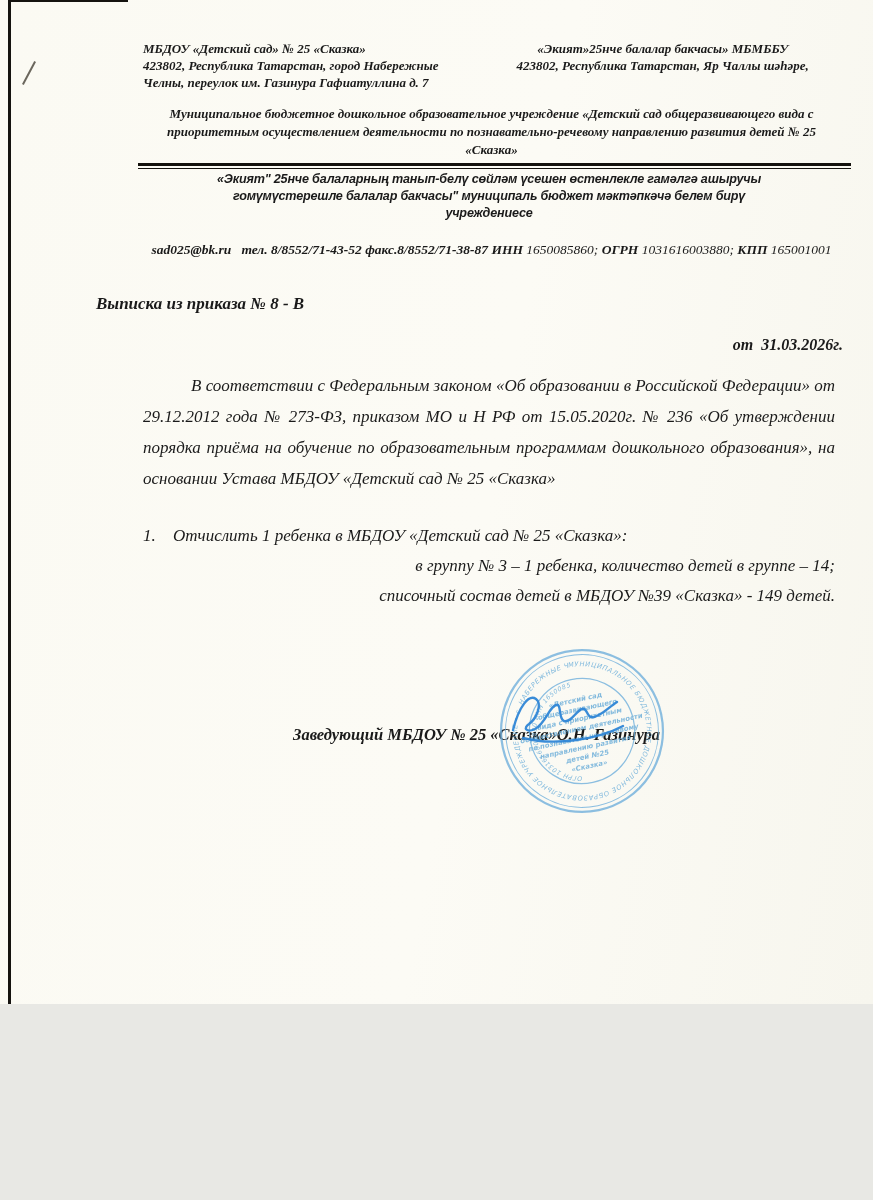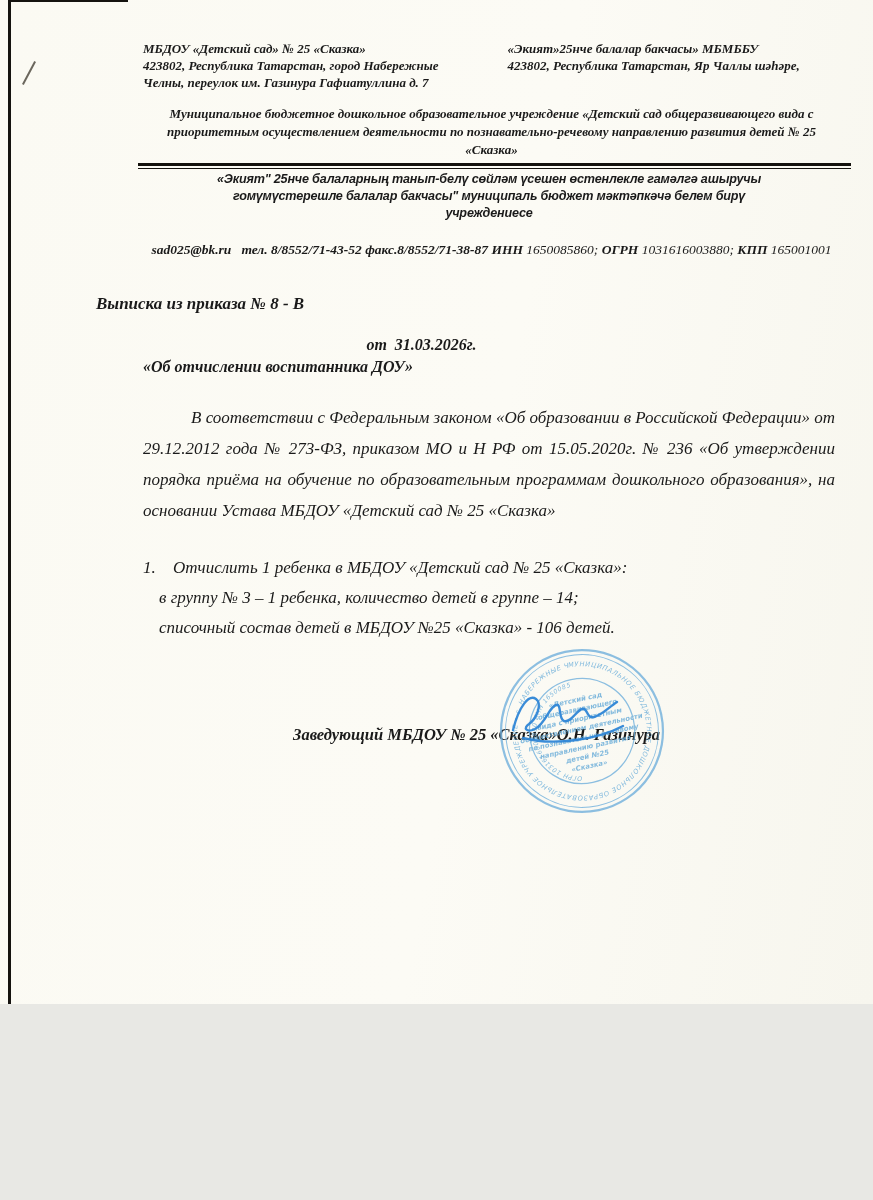--- a/index.html
+++ b/index.html
@@ -17,43 +17,43 @@
   
   .edge-left{position:absolute;left:8px;top:0;width:3px;height:1200px;background:#15130f;}
   .edge-top{position:absolute;left:8px;top:0;width:120px;height:2px;background:#15130f;}
   .tick{position:absolute;left:28px;top:60px;width:2px;height:26px;background:#6b675d;transform:rotate(28deg);}
   .tick2{position:absolute;left:16px;top:1178px;width:10px;height:2px;background:#8a867c;transform:rotate(-18deg);}
 
   
   .header{display:flex;justify-content:space-between;padding:40px 55px 0 143px;}
   .header .col{font-weight:bold;font-size:13px;line-height:1.32;}
   .header .col.left{width:47%;text-align:left;}
-  .header .col.right{width:46%;text-align:left;}
+  .header .col.right{width:46%;text-align:center;}
 
   .org-ru{margin:14px 30px 0 140px;text-align:center;font-weight:bold;font-size:13px;line-height:1.35;}
   .rule{margin:5px 22px 0 138px;border-top:3px solid #14120e;height:2px;border-bottom:1px solid #14120e;}
   .org-tat{margin:2px 95px 0 200px;text-align:center;font-weight:bold;font-size:13px;line-height:1.3;
            font-family:"Liberation Sans", sans-serif;letter-spacing:-0.2px;transform:scaleX(.97);}
   .contacts{margin:20px 30px 0 140px;text-align:center;font-size:13.5px;white-space:pre;}
   .contacts .b{font-weight:bold;}
 
   
   .title{margin-top:36px;padding:0 30px 0 96px;text-align:left;font-weight:bold;font-size:17px;white-space:pre;}
-  .date{margin-top:22px;padding-right:30px;text-align:center;font-weight:bold;font-size:16px;white-space:pre;}
+  .date{margin-top:22px;padding-right:30px;text-align:right;font-weight:bold;font-size:16px;white-space:pre;}
   .subject{margin-top:4px;padding-left:143px;font-weight:bold;font-size:16px;}
 
   .paragraph{
-    margin:26px 38px 0 143px;
+    margin:16px 38px 0 143px;
     font-size:17px;line-height:31px;
     text-align:justify;text-indent:48px;
   }
   .list{margin:27px 38px 0 143px;font-size:17px;line-height:30px;}
   .list .li1{display:flex;}
   .list .num{width:30px;flex:0 0 30px;}
-  .list .cont{margin-left:16px;}
+  .list .cont{margin-left:16px;text-align:right;}
 
   .footer{
     position:absolute;left:0;right:0;top:725px;
     display:flex;justify-content:center;align-items:flex-start;
     padding:0 63px 0 143px;
     font-weight:bold;font-size:16.5px;
   }
 
   
   .stamp{position:absolute;left:496px;top:645px;width:172px;height:172px;opacity:.82;}
@@ -88,31 +88,30 @@
   </div>
 
   <div class="org-ru">Муниципальное бюджетное дошкольное образовательное учреждение «Детский сад общеразвивающего вида с приоритетным осуществлением деятельности по познавательно-речевому направлению развития детей № 25 «Сказка»</div>
   <div class="rule"></div>
   <div class="org-tat">«Экият" 25нче балаларның танып-белү сөйләм үсешен өстенлекле гамәлгә ашыручы гомүмүстерешле балалар бакчасы" муниципаль бюджет мәктәпкәчә белем бирү учреждениесе</div>
 
   <div class="contacts"><span class="b">sad025@bk.ru   тел. 8/8552/71-43-52 факс.8/8552/71-38-87</span> <span class="b">ИНН</span> <span>1650085860;</span> <span class="b">ОГРН</span> <span>1031616003880;</span> <span class="b">КПП</span> <span>165001001</span></div>
 
   <div class="title">Выписка из приказа № 8 - В</div>
   <div class="date">от  31.03.2026г.</div>
-  <div class="subject">«Об отчислении воспитанника ДОУ»</div>
 
   <div class="paragraph">В соответствии с Федеральным законом «Об образовании в Российской Федерации» от 29.12.2012 года № 273-ФЗ, приказом МО и Н РФ от 15.05.2020г.  № 236 «Об утверждении порядка приёма на обучение по образовательным программам дошкольного образования», на основании Устава МБДОУ «Детский сад № 25 «Сказка»</div>
 
   <div class="list">
     <div class="li1">
       <span class="num">1.</span>
       <span>Отчислить 1 ребенка в МБДОУ «Детский сад № 25 «Сказка»:</span>
     </div>
     <div class="cont">в группу № 3 – 1 ребенка, количество детей в группе – 14;</div>
-    <div class="cont">списочный состав детей в МБДОУ №25 «Сказка» - 106 детей.</div>
+    <div class="cont">списочный состав детей в МБДОУ №39 «Сказка» - 149 детей.</div>
   </div>
 
   <div class="footer">
     <div>Заведующий МБДОУ № 25 «Сказка»</div>
     <div>О.Н. Газинура</div>
   </div>
 
   <svg class="stamp" viewBox="0 0 170 170" aria-hidden="true">
     <g transform="rotate(-12 85 85)">
       <circle class="ink" cx="85" cy="85" r="80" stroke-width="2.2"></circle>

